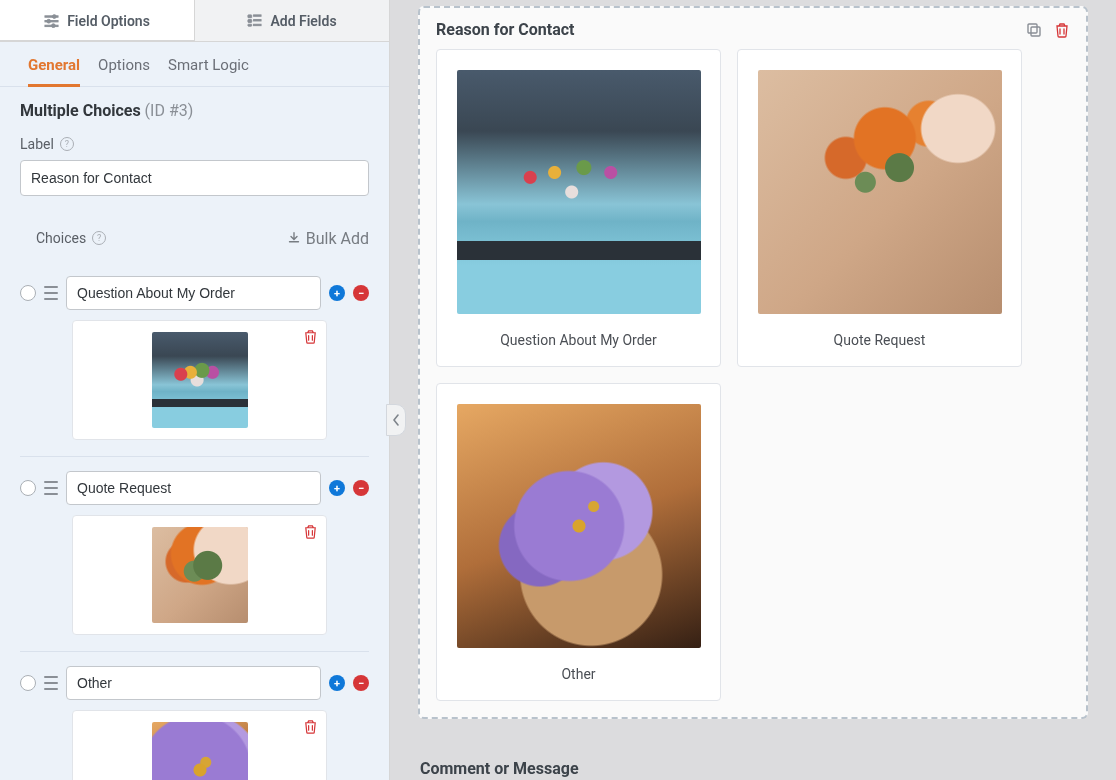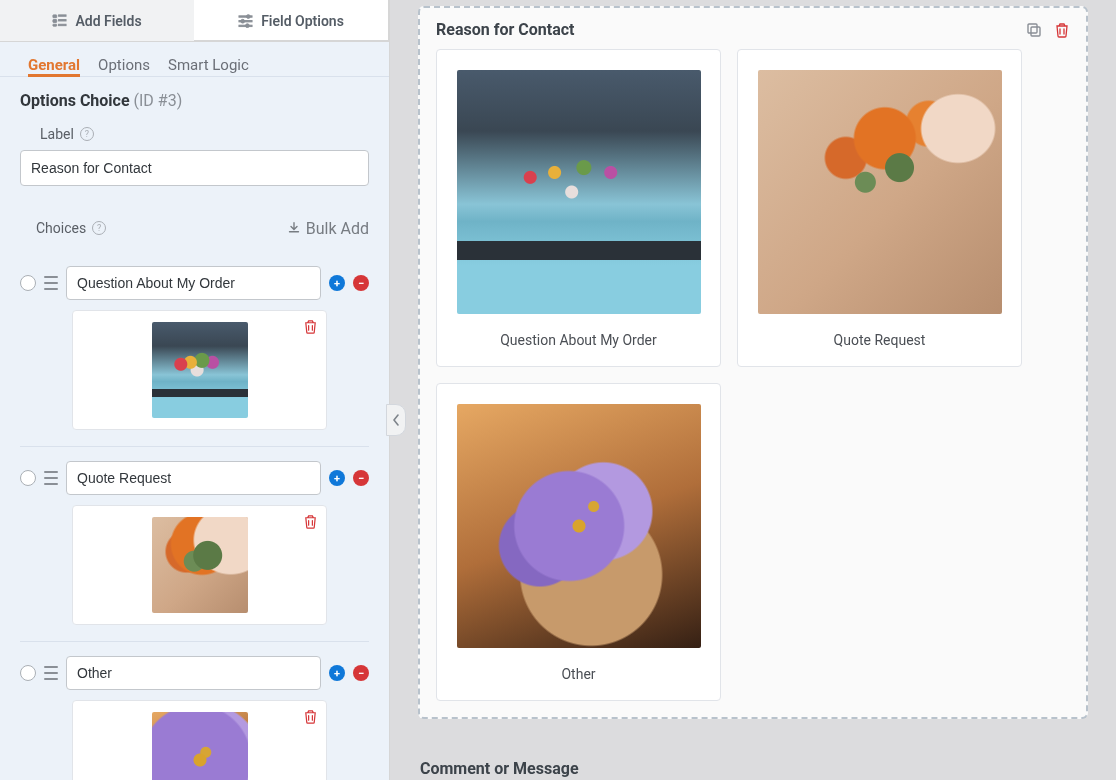--- a/index.html
+++ b/index.html
@@ -40,40 +40,40 @@
   .sub-tabs {
     display: flex;
     gap: 18px;
     padding: 14px 20px 0 28px;
     font-size: 15px;
     background: #ecf2f9;
     border-bottom: 1px solid #d9e1ec;
   }
   .sub-tab {
     color: #6b6f77;
-    padding-bottom: 0;
+    padding-bottom: 10px;
     cursor: pointer;
   }
   .sub-tab.active {
     color: #e27730;
     font-weight: 700;
     border-bottom: 3px solid #e27730;
     margin-bottom: -1px;
   }
 
   .panel-content {
     padding: 14px 20px 20px 20px;
     overflow-y: auto;
     flex: 1;
   }
   .field-type-row { font-size: 16px; color: #32373c; font-weight: 700; margin-bottom: 16px; }
   .field-type-row .muted { color: #8a8f96; font-weight: 400; text-align: right; }
 
   .form-label {
-    font-size: 14px; color: #5a5f66; margin-bottom: 8px; display: flex; align-items: center; gap: 6px; margin-left: 20px;
+    font-size: 14px; color: #5a5f66; margin-bottom: 8px; display: flex; align-items: center; gap: 6px;
   }
   .help-icon {
     width: 14px; height: 14px; border: 1px solid #a9aeb4; border-radius: 50%; display: inline-flex; align-items: center; justify-content: center; font-size: 9px; color: #a9aeb4; cursor: pointer;
   }
   .text-input {
     width: 100%; height: 36px; border: 1px solid #c3c7cc; border-radius: 4px; padding: 0 10px; font-size: 14px; background: #fff; color: #32373c;
   }
 
   .choices-header {
     margin-top: 18px; display: flex; justify-content: space-between; align-items: center;
@@ -201,53 +201,53 @@
       radial-gradient(circle at 50% 50%, #d9a32b 6px, transparent 7px),
       radial-gradient(circle at 56% 42%, #d7a534 5px, transparent 6px);
   }
 </style>
 </head>
 <body>
 
 <div class="sidebar">
 
   <div class="top-tabs">
+    <div class="top-tab active">
+      <svg viewBox="0 0 16 16">
+          <rect x="1" y="3" width="14" height="1.5"></rect>
+          <rect x="1" y="8" width="14" height="1.5"></rect>
+          <rect x="1" y="13" width="14" height="1.5"></rect>
+          <circle cx="11" cy="3.75" r="2"></circle>
+          <circle cx="5" cy="8.75" r="2"></circle>
+          <circle cx="10" cy="13.5" r="2"></circle>
+        </svg>
+      <span>Field Options</span>
+    </div>
     <div class="top-tab inactive">
       <svg viewBox="0 0 16 16">
           <rect x="1" y="2" width="4" height="3" rx="0.5"></rect>
           <rect x="1" y="7" width="4" height="3" rx="0.5"></rect>
           <rect x="1" y="12" width="4" height="2" rx="0.5"></rect>
           <rect x="7" y="2" width="8" height="1.5"></rect>
           <rect x="7" y="7" width="8" height="1.5"></rect>
           <rect x="7" y="12" width="8" height="1.5"></rect>
         </svg>
       <span>Add Fields</span>
     </div>
-    <div class="top-tab active">
-      <svg viewBox="0 0 16 16">
-          <rect x="1" y="3" width="14" height="1.5"></rect>
-          <rect x="1" y="8" width="14" height="1.5"></rect>
-          <rect x="1" y="13" width="14" height="1.5"></rect>
-          <circle cx="11" cy="3.75" r="2"></circle>
-          <circle cx="5" cy="8.75" r="2"></circle>
-          <circle cx="10" cy="13.5" r="2"></circle>
-        </svg>
-      <span>Field Options</span>
-    </div>
   </div>
 
   <div class="sub-tabs">
     <div class="sub-tab active">General</div>
     <div class="sub-tab">Options</div>
     <div class="sub-tab">Smart Logic</div>
   </div>
 
   <div class="panel-content">
     <div class="field-type-row">
-      <span>Options Choice</span>
+      <span>Multiple Choices</span>
       <span class="muted">(ID #3)</span>
     </div>
 
     <div class="form-label">
       <span>Label</span>
       <span class="help-icon">?</span>
     </div>
     <input class="text-input" type="text" value="Reason for Contact" style="">
 
     <div class="choices-header">

